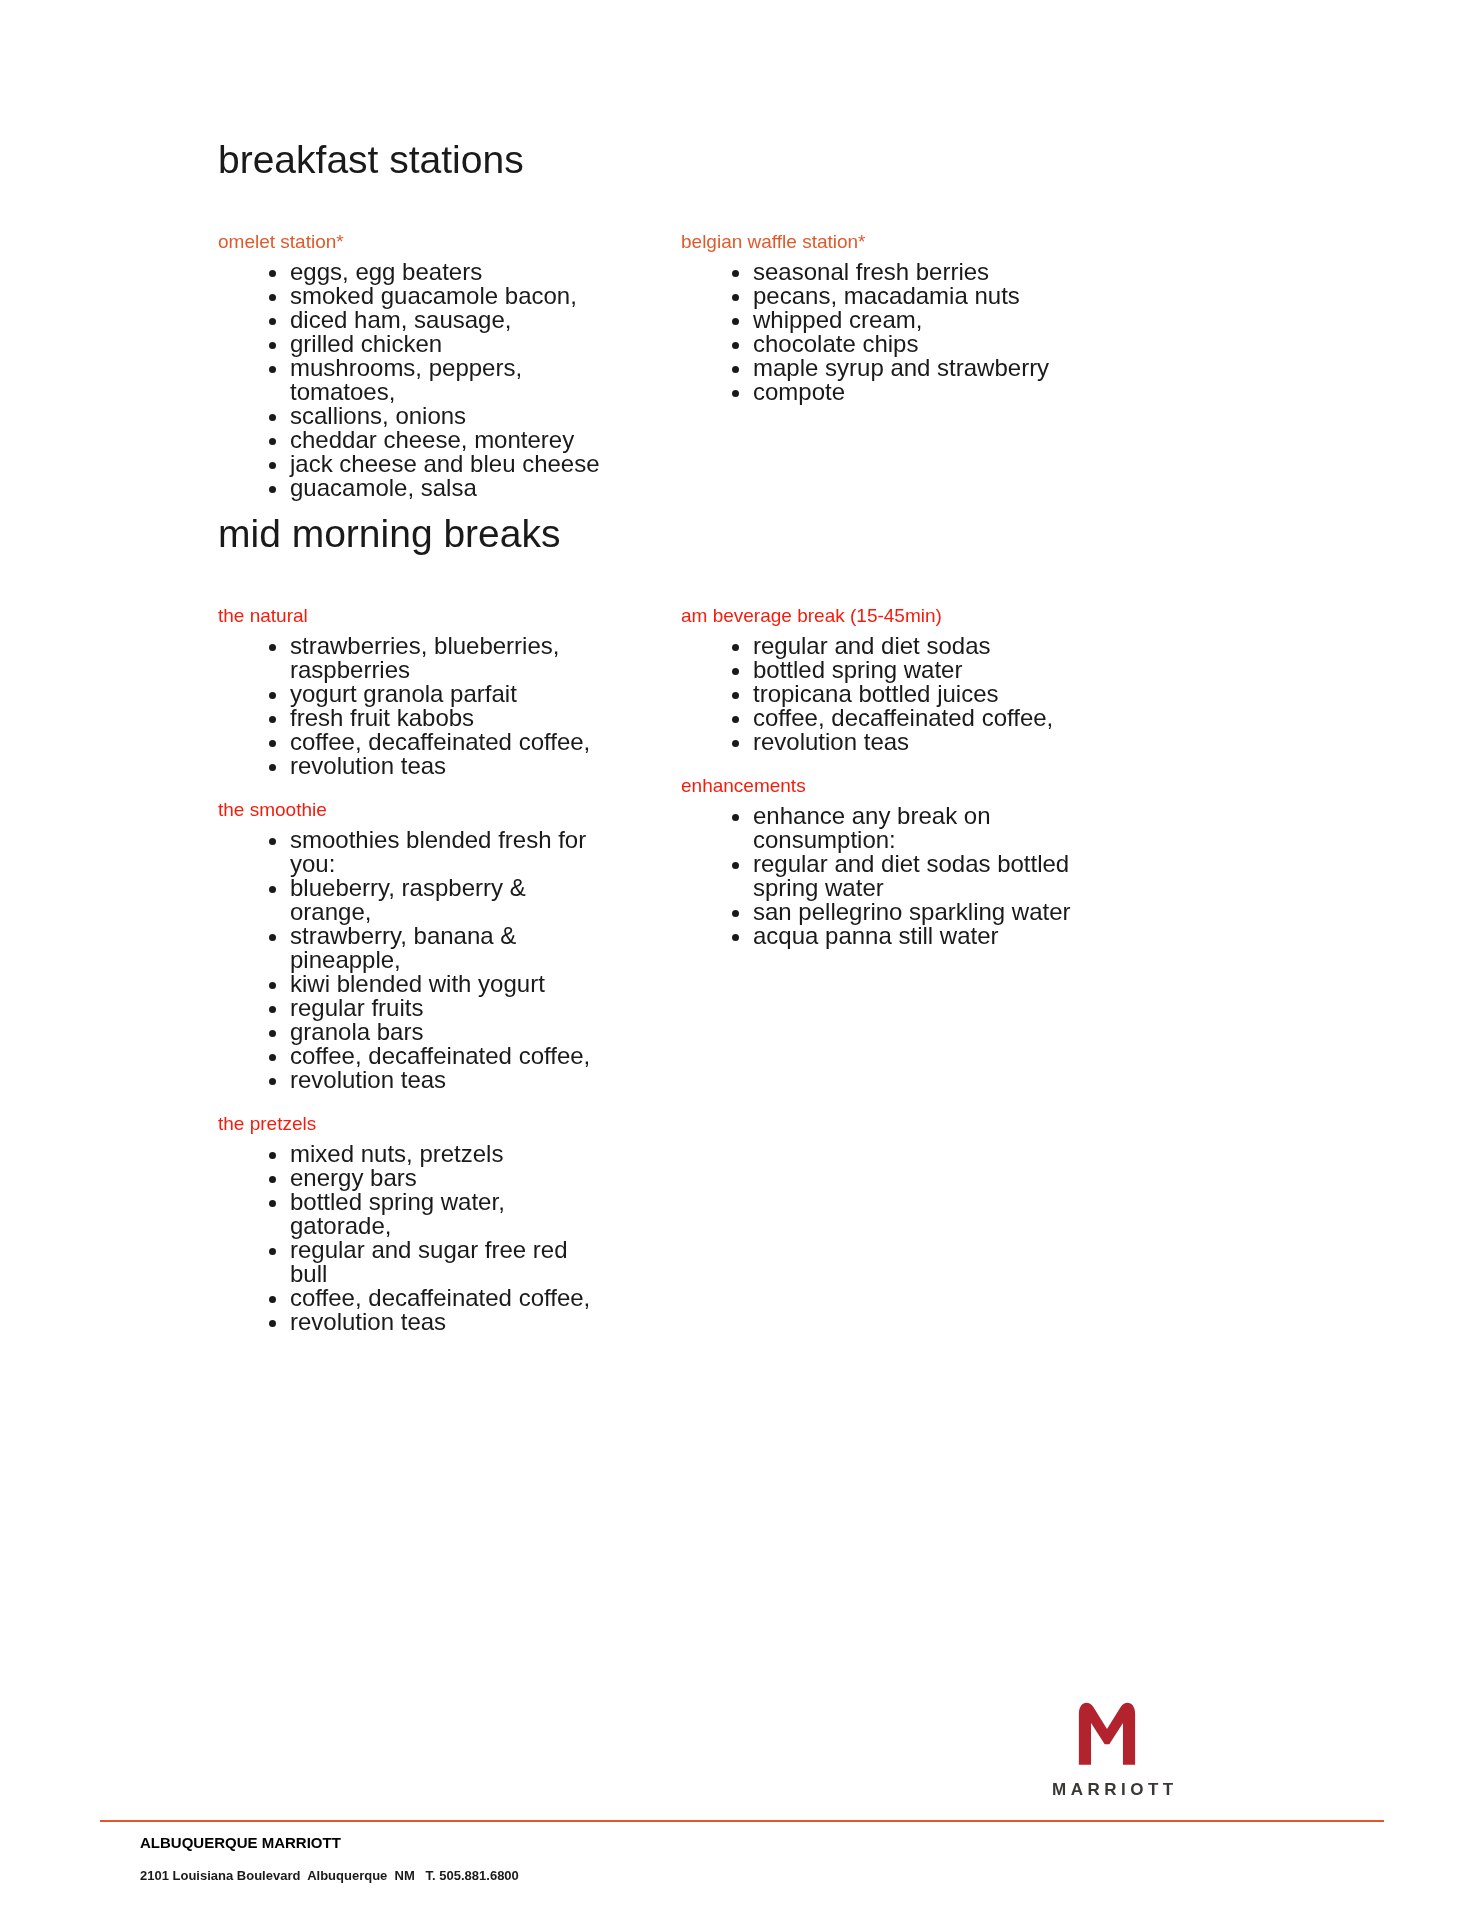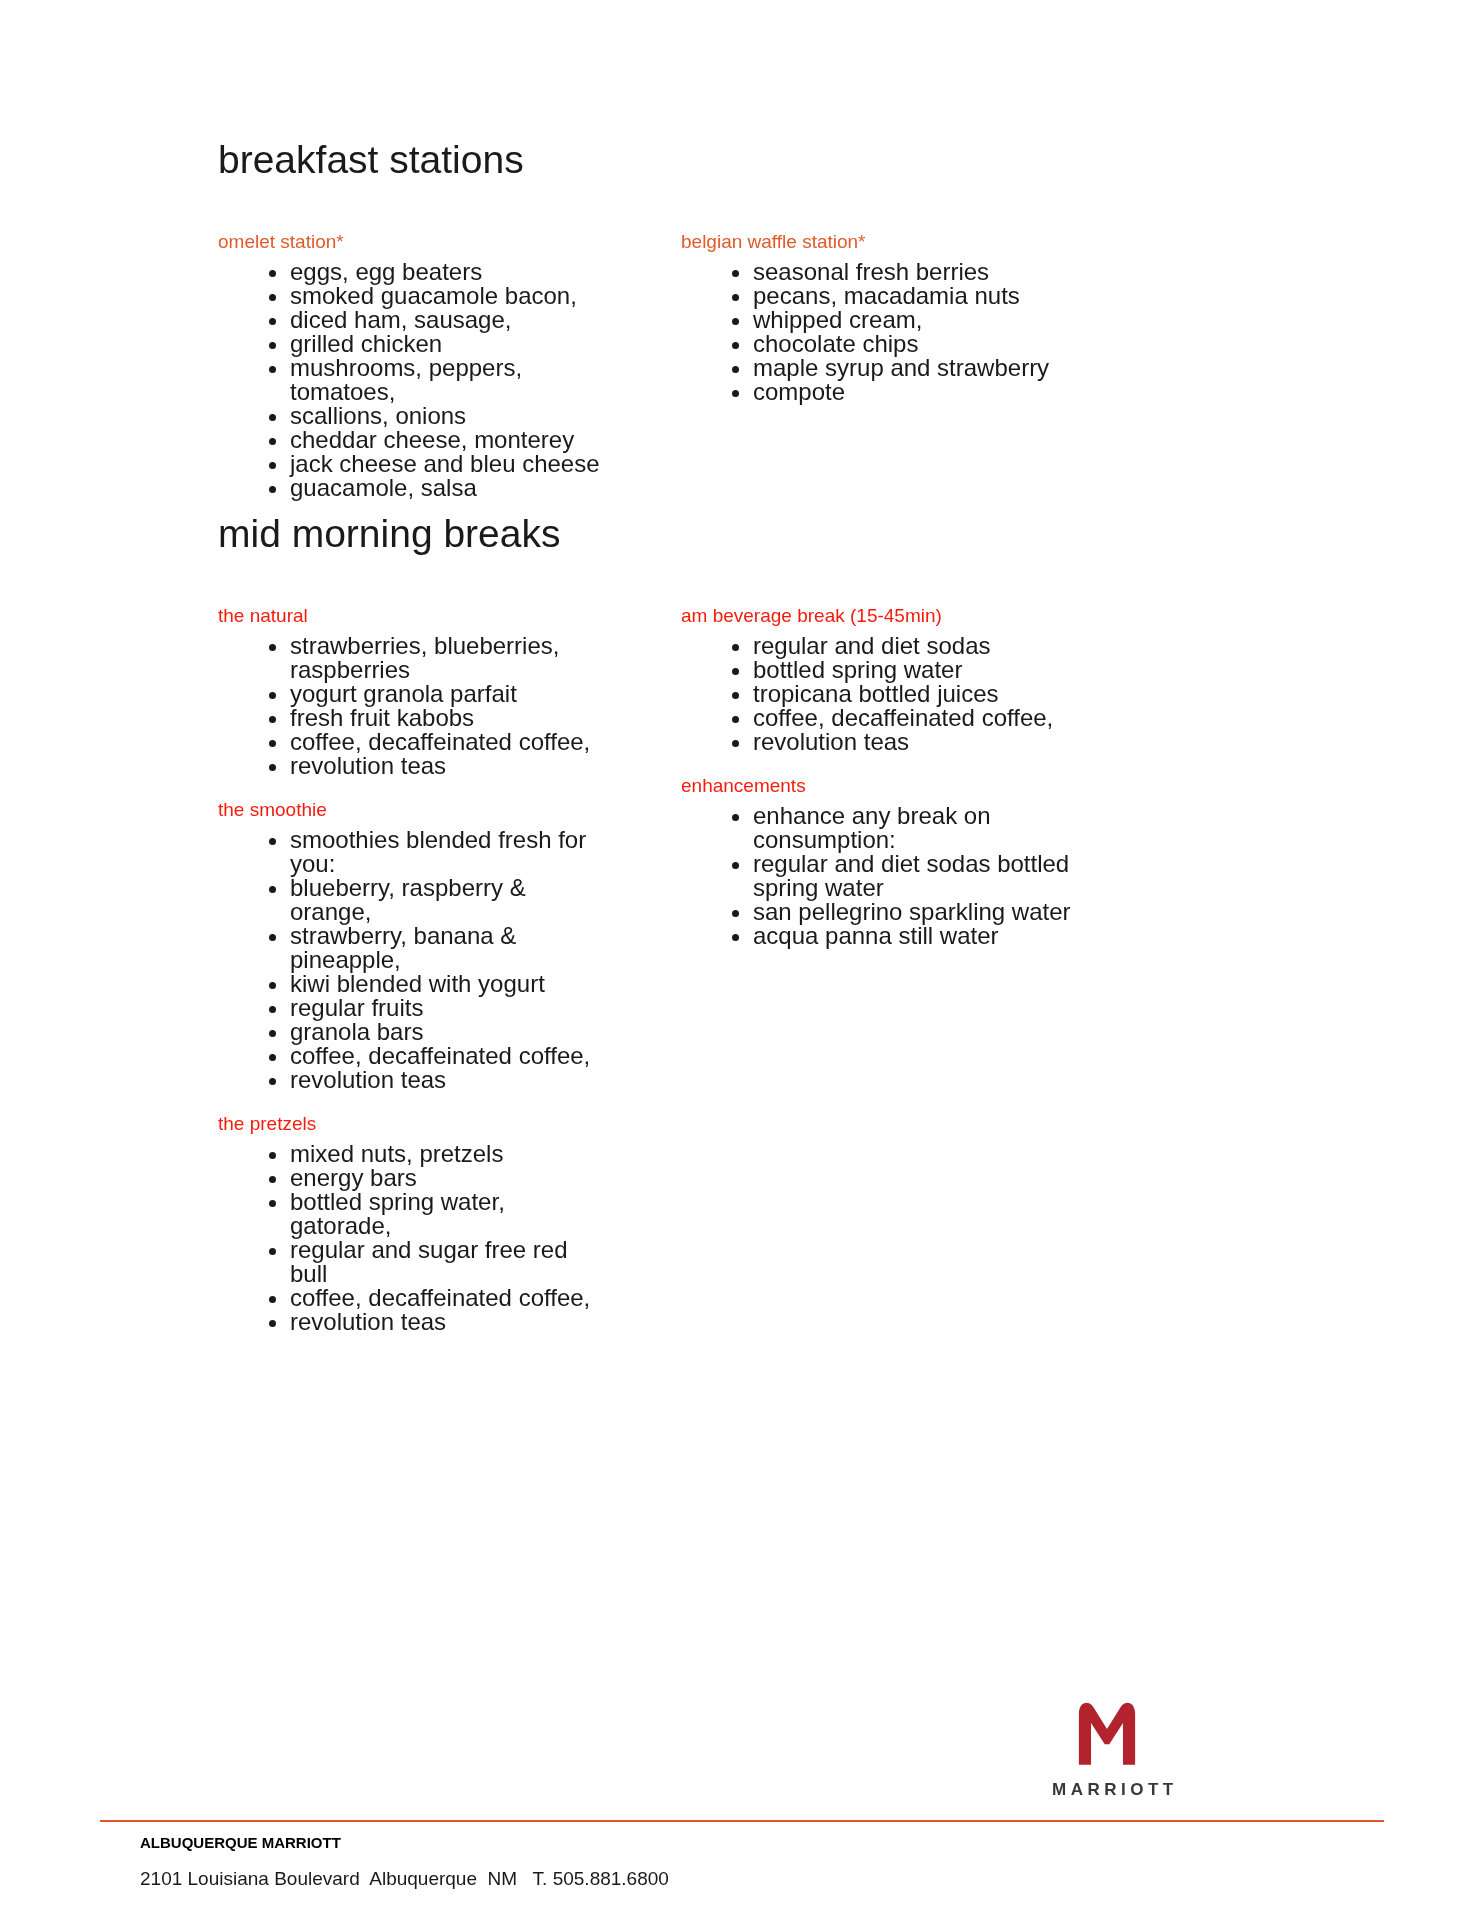--- a/index.html
+++ b/index.html
@@ -93,23 +93,24 @@
     top: 1834px;
     font-size: 15px;
     font-weight: bold;
     color: #000000;
     white-space: pre;
   }
   .footer-address {
     position: absolute;
     left: 140px;
     top: 1868px;
-    font-size: 19px;
+    font-size: 13px;
     color: var(--text-black, #1a1a1a);
     white-space: pre;
+    font-weight: bold;
   }
 </style>
 </head>
 <body>
 
 <div class="page">
 
   <section class="section section-breakfast">
     <h1 class="section-title">breakfast stations</h1>
     <div class="columns">

